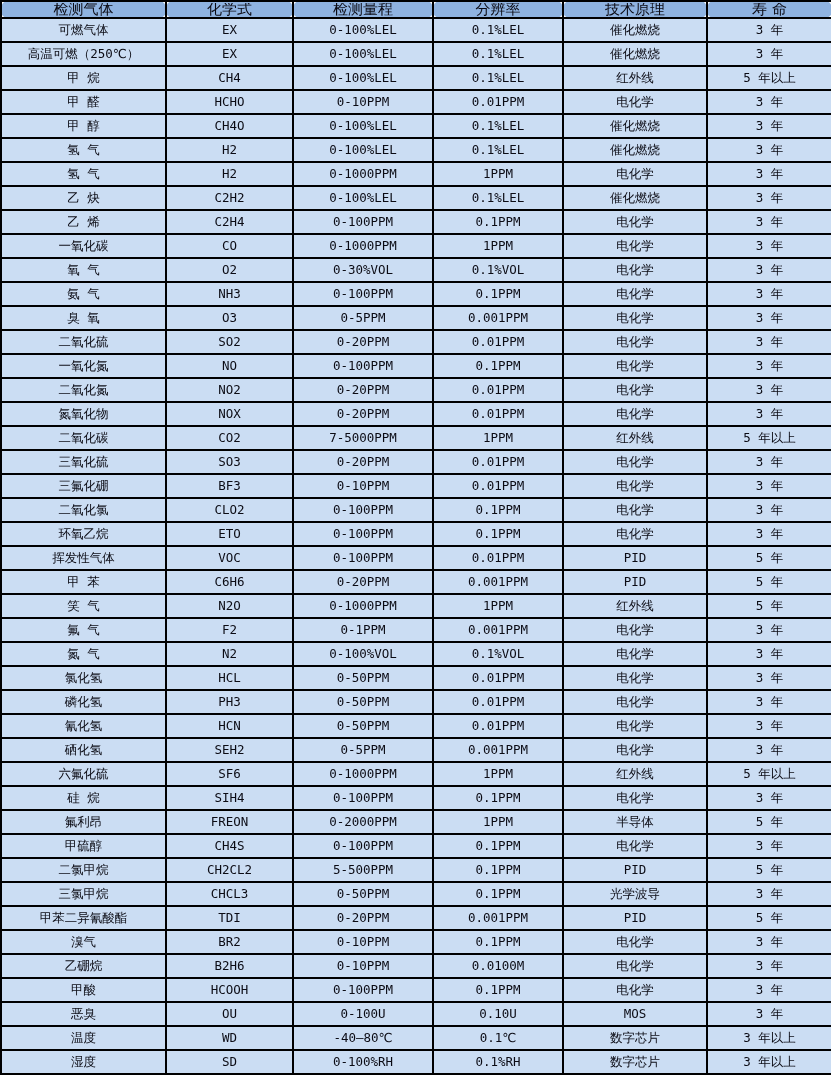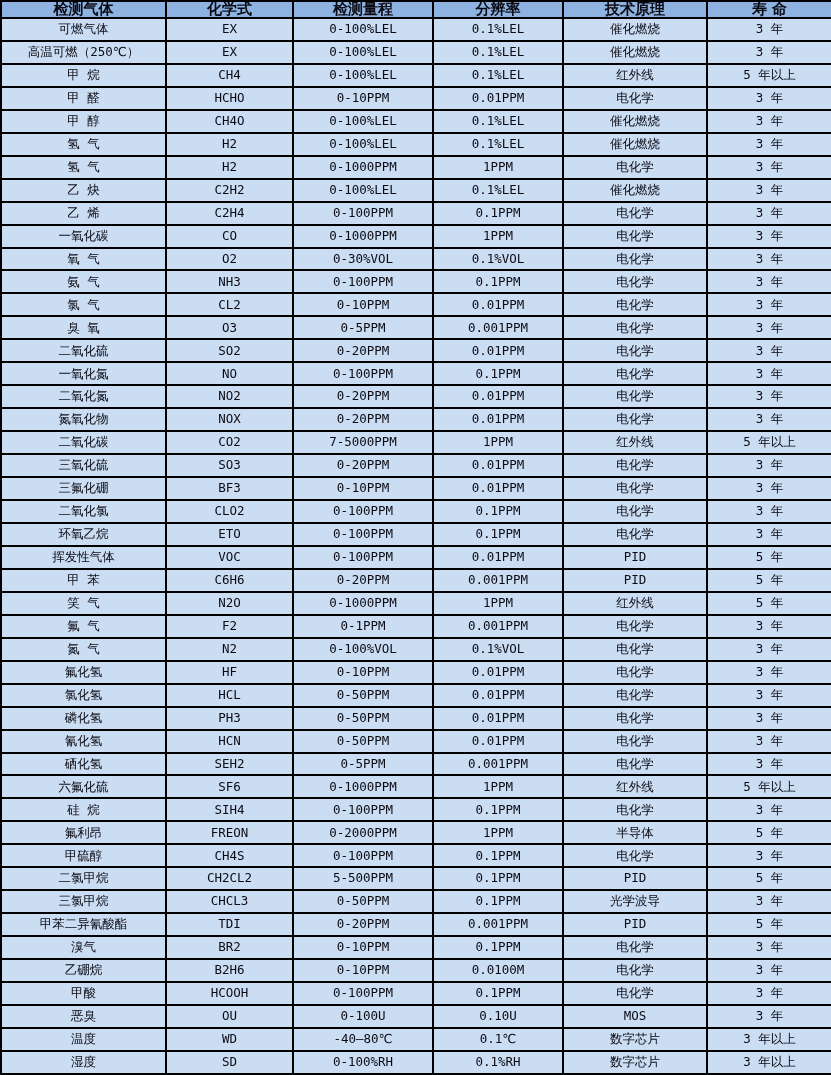--- a/index.html
+++ b/index.html
@@ -24,23 +24,24 @@
     border:2px solid var(--border);
     text-align:center;
     vertical-align:middle;
     padding:0 2px;
     overflow:hidden;
     white-space:nowrap;
   }
   th{
     background:var(--header-bg);
     font-family:"DejaVu Sans", sans-serif;
-    font-weight:bold;
+    font-weight:normal;
     font-size:15px;
     line-height:1;
+    border-radius:7px;
   }
   td{
     background:var(--row-bg);
     font-family:"DejaVu Sans Mono","DejaVu Sans",monospace;
     font-size:12.5px;
     line-height:1;
   }
 </style>
 </head>
 <body>
@@ -155,28 +156,20 @@
       </tr>
       <tr>
         <td>氨 气</td>
         <td>NH3</td>
         <td>0-100PPM</td>
         <td>0.1PPM</td>
         <td>电化学</td>
         <td>3 年</td>
       </tr>
       <tr>
-        <td>氯 气</td>
-        <td>CL2</td>
-        <td>0-10PPM</td>
-        <td>0.01PPM</td>
-        <td>电化学</td>
-        <td>3 年</td>
-      </tr>
-      <tr>
         <td>臭 氧</td>
         <td>O3</td>
         <td>0-5PPM</td>
         <td>0.001PPM</td>
         <td>电化学</td>
         <td>3 年</td>
       </tr>
       <tr>
         <td>二氧化硫</td>
         <td>SO2</td>
@@ -279,28 +272,20 @@
         <td>0-1PPM</td>
         <td>0.001PPM</td>
         <td>电化学</td>
         <td>3 年</td>
       </tr>
       <tr>
         <td>氮 气</td>
         <td>N2</td>
         <td>0-100%VOL</td>
         <td>0.1%VOL</td>
-        <td>电化学</td>
-        <td>3 年</td>
-      </tr>
-      <tr>
-        <td>氟化氢</td>
-        <td>HF</td>
-        <td>0-10PPM</td>
-        <td>0.01PPM</td>
         <td>电化学</td>
         <td>3 年</td>
       </tr>
       <tr>
         <td>氯化氢</td>
         <td>HCL</td>
         <td>0-50PPM</td>
         <td>0.01PPM</td>
         <td>电化学</td>
         <td>3 年</td>

